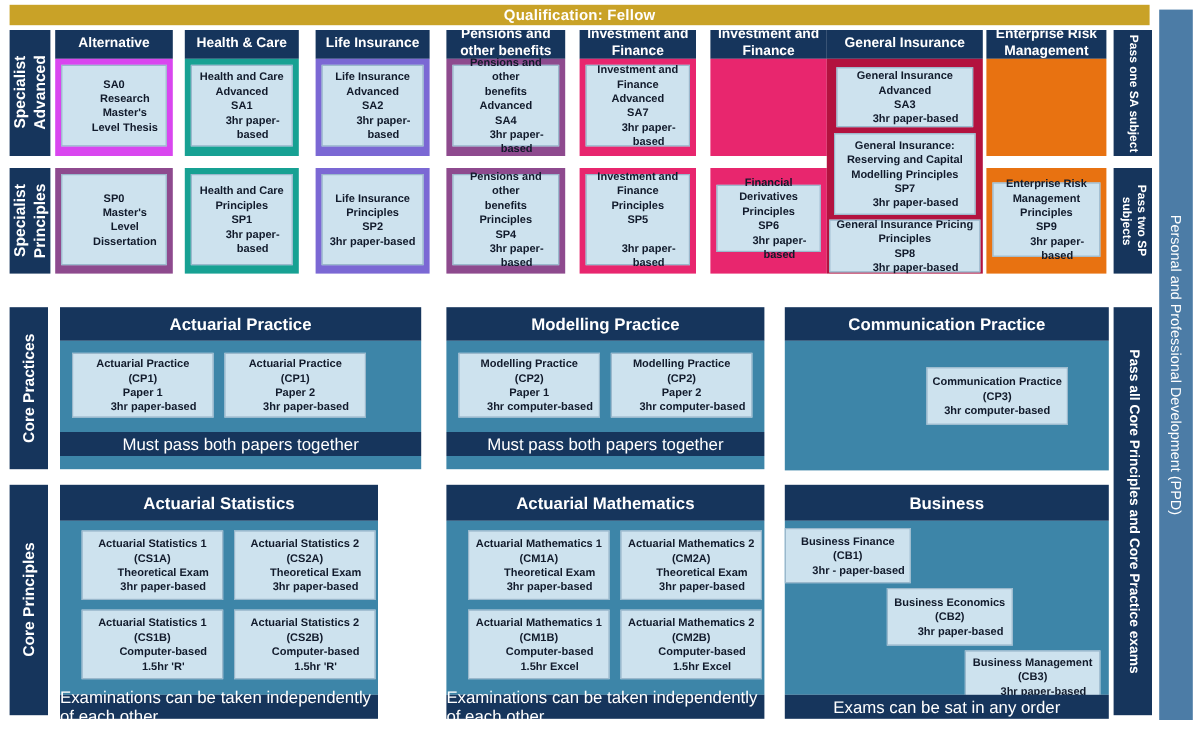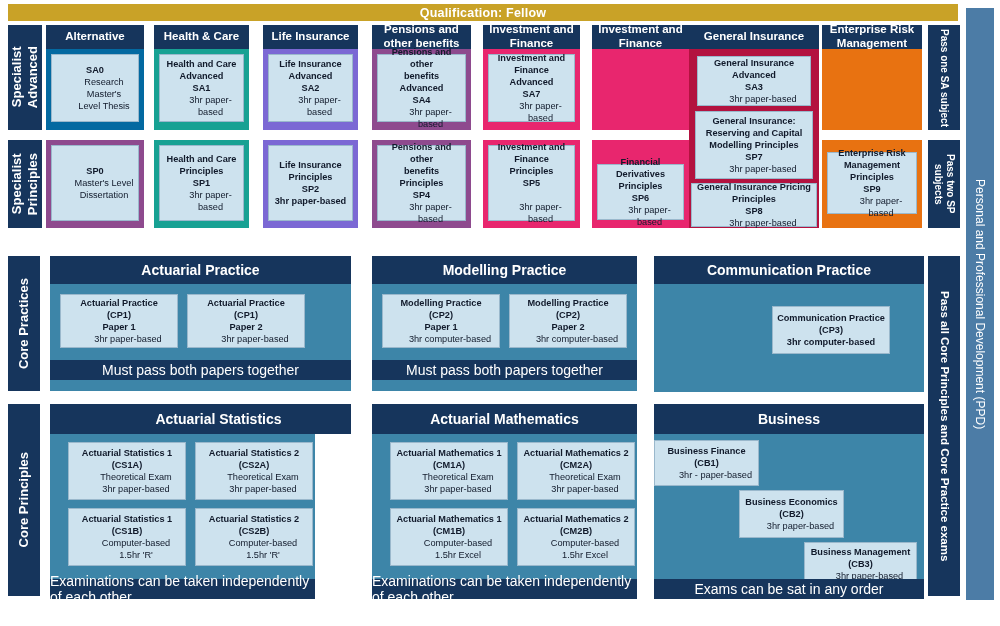--- a/index.html
+++ b/index.html
@@ -20,21 +20,21 @@
   .vlabel span{writing-mode:vertical-rl;transform:rotate(180deg);font-size:13px;line-height:1.25;}
 
   
   .col-head{background:#16355c;color:#ffffff;font-weight:bold;font-size:11.5px;
             display:flex;align-items:center;justify-content:center;text-align:center;line-height:1.2;}
 
   
   .card{background:#cde2ee;border:1px solid #9ab8cc;color:#111a2b;
         display:flex;flex-direction:column;align-items:center;justify-content:center;
         text-align:center;font-size:9.2px;line-height:1.32;box-sizing:border-box;padding:2px 3px;}
-  .card .light{font-weight:normal;padding-left:18px;}
+  .card .light{font-weight:bold;padding-left:18px;}
   .card .bold{font-weight:bold;}
 
   
   .blk{background:#3d85a8;box-sizing:border-box;}
   .blk-head{background:#16355c;color:#ffffff;font-weight:bold;font-size:14px;
             display:flex;align-items:center;justify-content:center;}
   .blk-foot{background:#16355c;color:#ffffff;font-size:14px;
             display:flex;align-items:center;justify-content:center;}
 
   
@@ -58,21 +58,21 @@
     <span>Specialist<br>Advanced</span>
   </div>
   <div class="abs vlabel" style="left:8px;top:140px;width:34px;height:88px;">
     <span>Specialist<br>Principles</span>
   </div>
 
   <div id="spec-layer">
       <div class="abs col-head" style="left: 46px; top: 25px; width: 98px; height: 24px;">
         <span>Alternative</span>
       </div>
-      <div class="abs" style="left: 46px; top: 49px; width: 98px; height: 81px; background: #0369a1;">
+      <div class="abs" style="left: 46px; top: 49px; width: 98px; height: 81px; background: #d946ef;">
         <div class="card" style="position: absolute; left: 5px; top: 5px; width: 88px; height: 68px;">
           <div class="bold">SA0</div>
           <div class="light">Research Master's</div>
           <div class="light">Level Thesis</div>
         </div>
       </div>
       <div class="abs" style="left: 46px; top: 140px; width: 98px; height: 88px; background: rgb(142, 74, 142);">
         <div class="card" style="position: absolute; left: 5px; top: 5px; width: 88px; height: 76px;">
           <div class="bold">SP0</div>
           <div class="light">Master's Level</div>
@@ -158,21 +158,21 @@
           <div class="bold">SP5</div>
           <div class="light">&nbsp;</div>
           <div class="light">3hr paper-based</div>
         </div>
       </div>
       <div class="abs col-head" style="left: 592px; top: 25px; width: 97px; height: 24px;">
         <span>Investment and Finance</span>
       </div>
       <div class="abs" style="left: 592px; top: 49px; width: 97px; height: 81px; background: rgb(232, 38, 110);"></div>
       <div class="abs" style="left: 592px; top: 140px; width: 97px; height: 88px; background: rgb(232, 38, 110);">
-        <div class="card" style="position: absolute; left: 5px; top: 24px; width: 87px; height: 56px;">
+        <div class="card" style="position: absolute; left: 5px; top: 14px; width: 87px; height: 56px;">
           <div class="bold">Financial Derivatives</div>
           <div class="bold">Principles</div>
           <div class="bold">SP6</div>
           <div class="light">3hr paper-based</div>
         </div>
       </div>
       <div class="abs col-head" style="left: 689px; top: 25px; width: 130px; height: 24px;">
         <span>General Insurance</span>
       </div>
       <div class="abs" style="left: 689px; top: 49px; width: 130px; height: 179px; background: rgb(179, 18, 63);">
@@ -273,21 +273,21 @@
         <div class="blk-head" style="position: absolute; left: 0px; top: 0px; width: 100%; height: 28px;">Communication Practice</div>
         <div class="blk" style="position: absolute; left: 0px; top: 28px; width: 100%; height: 108px;">
           <div class="card" style="position: absolute; left: 118px; top: 22px; width: 118px; height: 48px;">
             <div class="bold">Communication Practice</div>
             <div class="bold">(CP3)</div>
             <div class="bold">3hr computer-based</div>
           </div>
         </div>
       </div>
       <div class="abs" style="left: 50px; top: 404px; width: 265px; height: 195px;">
-        <div class="blk-head" style="position: absolute; left: 0px; top: 0px; width: 100%; height: 30px; padding-left: 36px;">Actuarial Statistics</div>
+        <div class="blk-head" style="position: absolute; left: 0px; top: 0px; width: 100%; height: 30px;">Actuarial Statistics</div>
         <div class="blk" style="position: absolute; left: 0px; top: 30px; width: 100%; height: 145px;">
           <div class="card" style="position: absolute; left: 18px; top: 8px; width: 118px; height: 58px;">
             <div class="bold">Actuarial Statistics 1</div>
             <div class="bold">(CS1A)</div>
             <div class="light">Theoretical Exam</div>
             <div class="light">3hr paper-based</div>
           </div>
           <div class="card" style="position: absolute; left: 145px; top: 8px; width: 118px; height: 58px;">
             <div class="bold">Actuarial Statistics 2</div>
             <div class="bold">(CS2A)</div>

